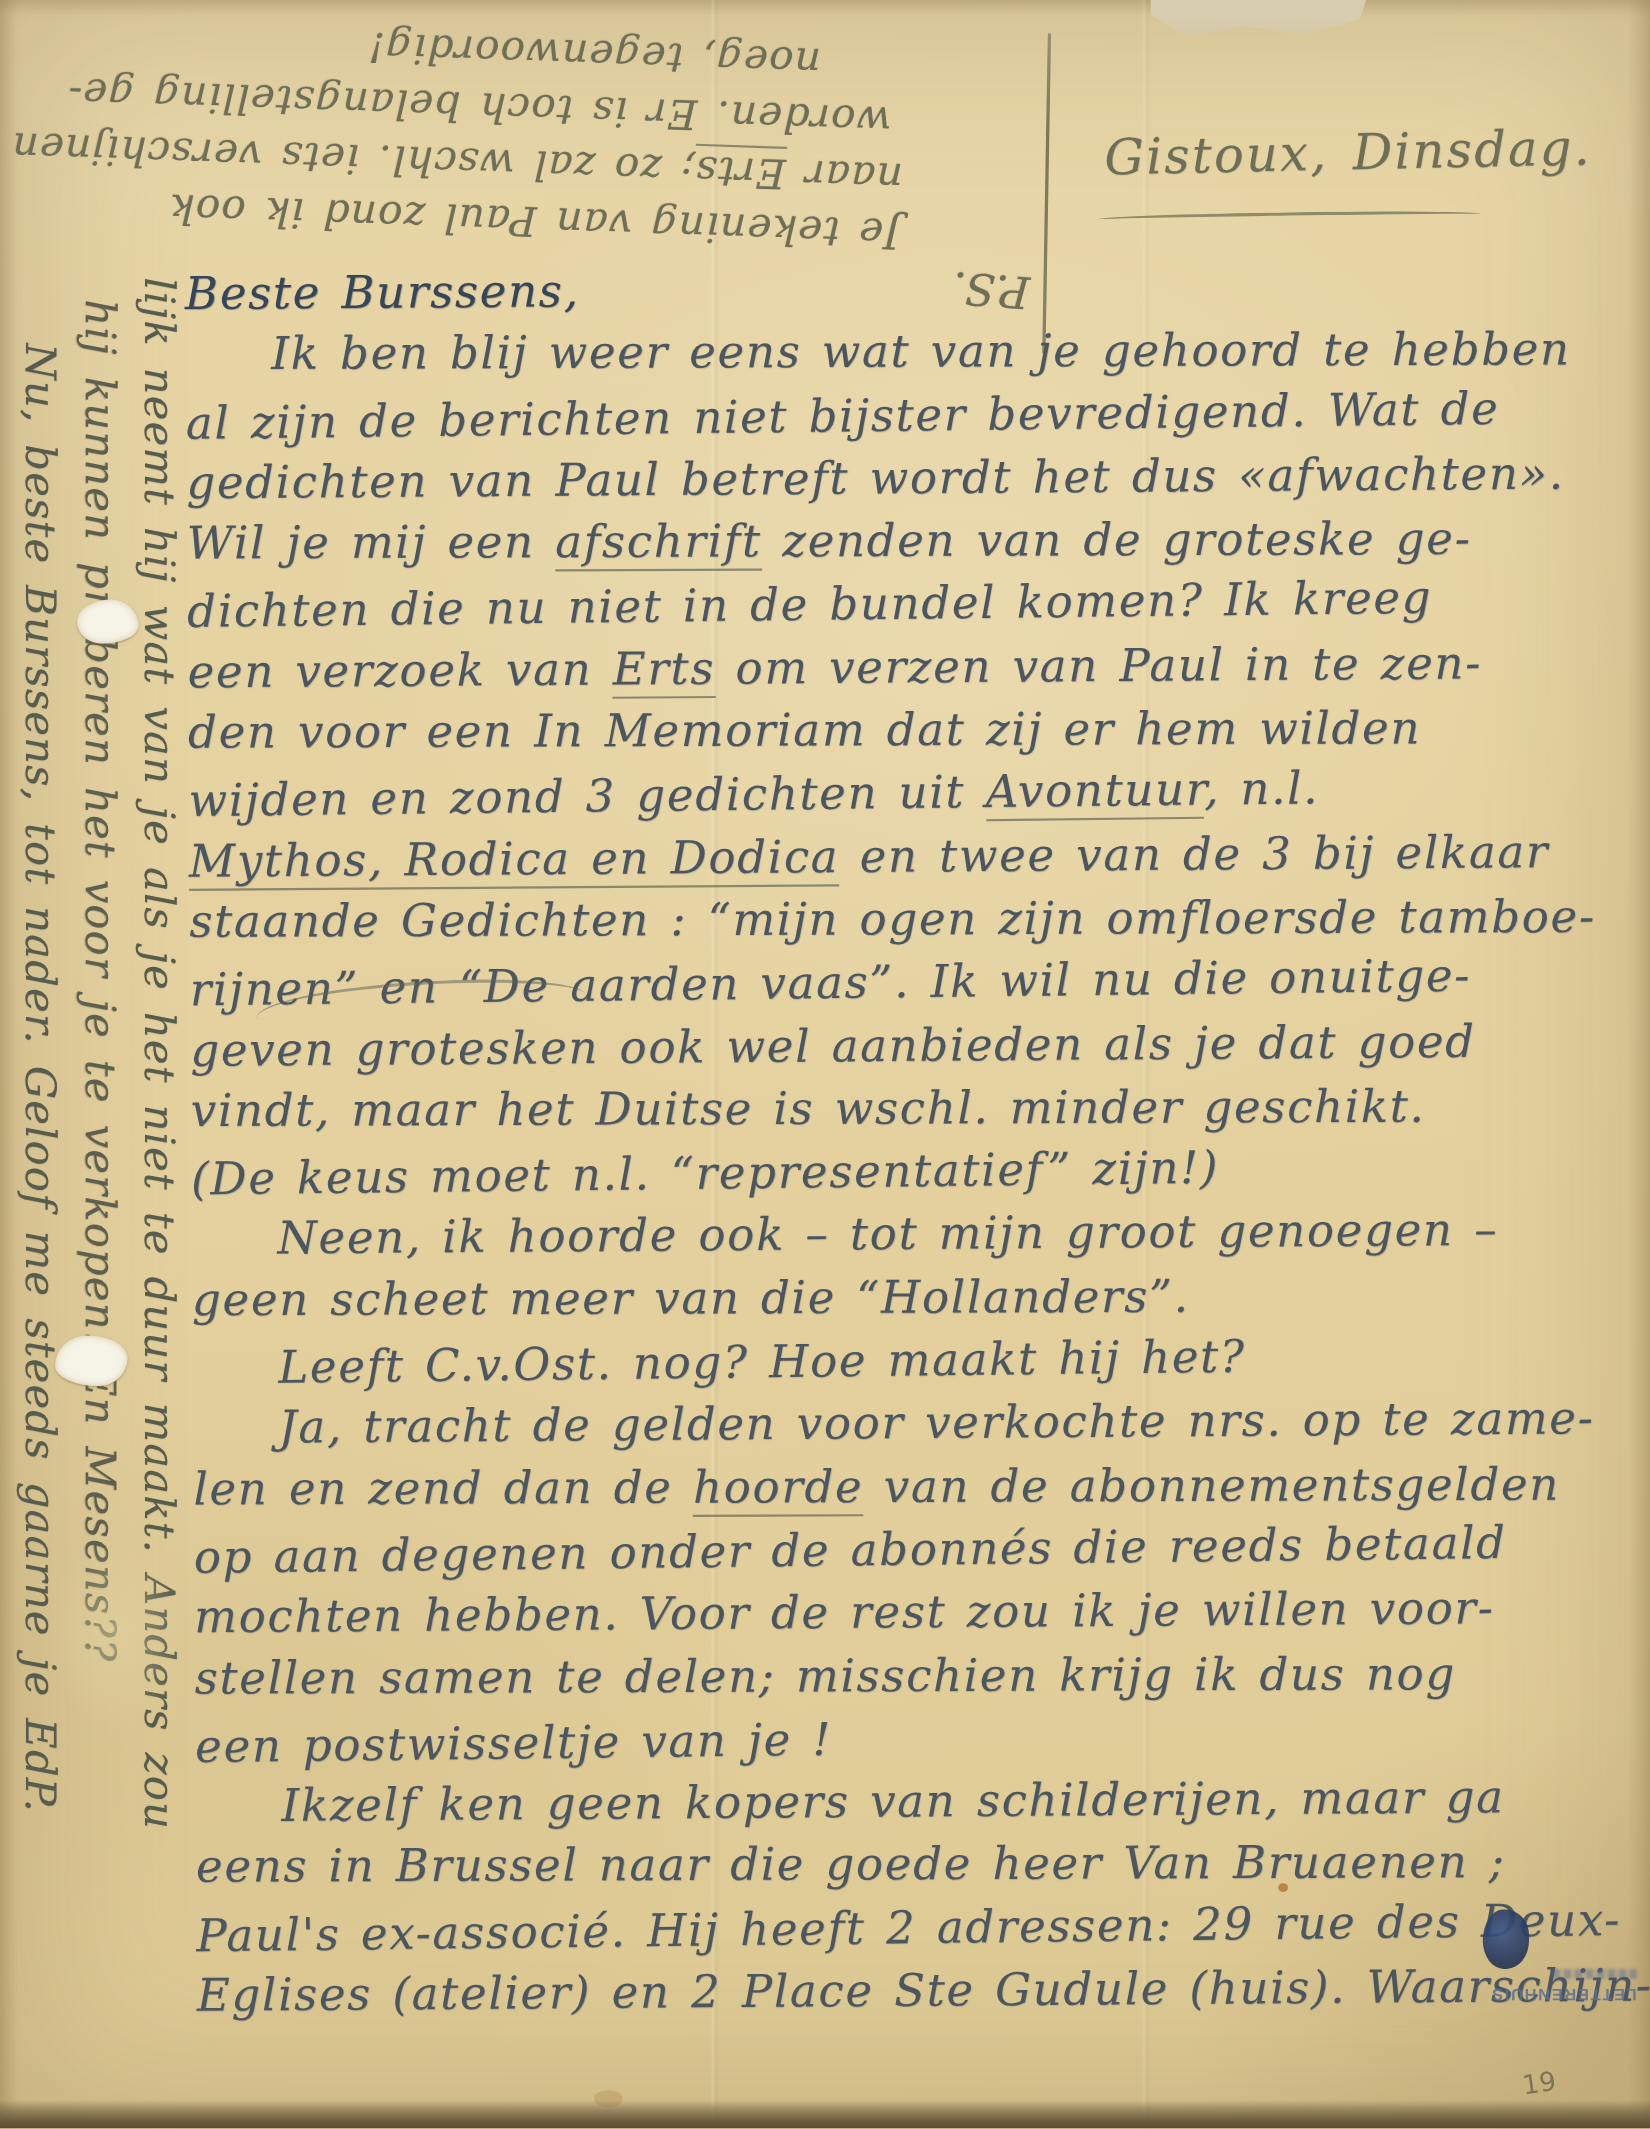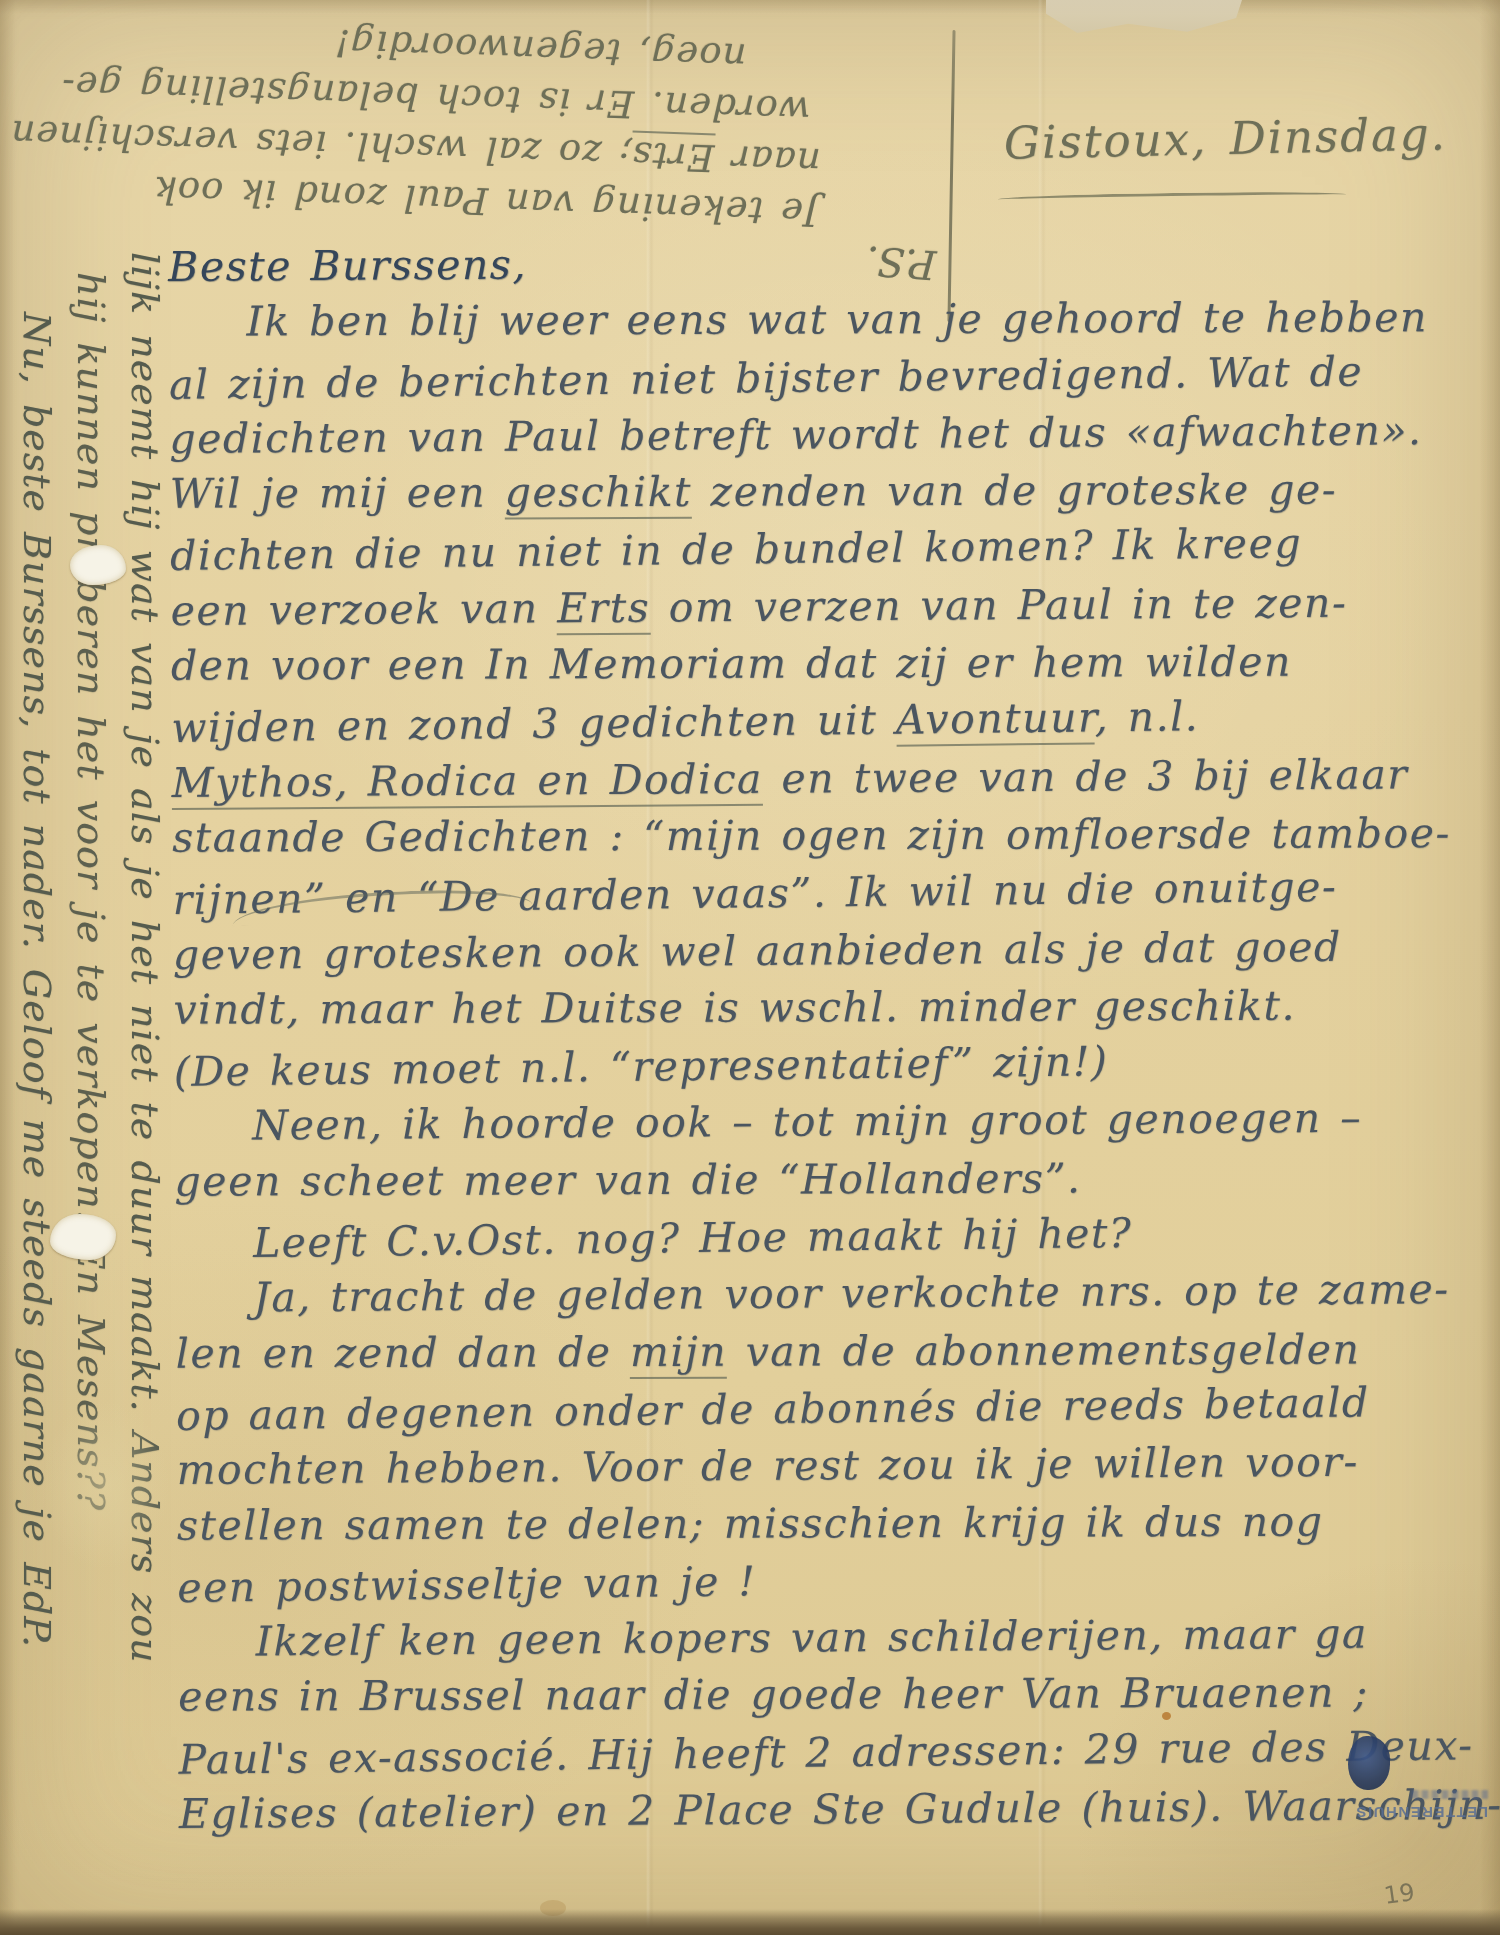--- a/index.html
+++ b/index.html
@@ -156,36 +156,36 @@
   <div class="divider"></div>
 
   <div class="dateline hand">Gistoux, Dinsdag.</div>
   <div class="date-underline"></div>
 
   <div class="letter-body hand">
       <div class="line dark"><span>Beste Burssens,</span></div>
       <div class="line indent"><span>Ik ben blij weer eens wat van je gehoord te hebben</span></div>
       <div class="line"><span>al zijn de berichten niet bijster bevredigend. Wat de</span></div>
       <div class="line"><span>gedichten van Paul betreft wordt het dus «afwachten».</span></div>
-      <div class="line"><span>Wil je mij een </span><span class="u">geschikt</span><span> zenden van de groteske ge-</span></div>
+      <div class="line"><span>Wil je mij een </span><span class="u">afschrift</span><span> zenden van de groteske ge-</span></div>
       <div class="line"><span>dichten die nu niet in de bundel komen? Ik kreeg</span></div>
       <div class="line"><span>een verzoek van </span><span class="u">Erts</span><span> om verzen van Paul in te zen-</span></div>
       <div class="line"><span>den voor een In Memoriam dat zij er hem wilden</span></div>
       <div class="line"><span>wijden en zond 3 gedichten uit </span><span class="u">Avontuur</span><span>, n.l.</span></div>
       <div class="line"><span class="u">Mythos, Rodica en Dodica</span><span> en twee van de 3 bij elkaar</span></div>
       <div class="line"><span>staande Gedichten : “mijn ogen zijn omfloersde tamboe-</span></div>
       <div class="line"><span>rijnen” en “De aarden vaas”. Ik wil nu die onuitge-</span></div>
       <div class="line"><span>geven grotesken ook wel aanbieden als je dat goed</span></div>
       <div class="line"><span>vindt, maar het Duitse is wschl. minder geschikt.</span></div>
       <div class="line"><span>(De keus moet n.l. “representatief” zijn!)</span></div>
       <div class="line indent"><span>Neen, ik hoorde ook – tot mijn groot genoegen –</span></div>
       <div class="line"><span>geen scheet meer van die “Hollanders”.</span></div>
       <div class="line indent"><span>Leeft C.v.Ost. nog? Hoe maakt hij het?</span></div>
       <div class="line indent"><span>Ja, tracht de gelden voor verkochte nrs. op te zame-</span></div>
-      <div class="line"><span>len en zend dan de </span><span class="u">mijn</span><span> van de abonnementsgelden</span></div>
+      <div class="line"><span>len en zend dan de </span><span class="u">hoorde</span><span> van de abonnementsgelden</span></div>
       <div class="line"><span>op aan degenen onder de abonnés die reeds betaald</span></div>
       <div class="line"><span>mochten hebben. Voor de rest zou ik je willen voor-</span></div>
       <div class="line"><span>stellen samen te delen; misschien krijg ik dus nog</span></div>
       <div class="line"><span>een postwisseltje van je !</span></div>
       <div class="line indent"><span>Ikzelf ken geen kopers van schilderijen, maar ga</span></div>
       <div class="line"><span>eens in Brussel naar die goede heer Van Bruaenen ;</span></div>
       <div class="line"><span>Paul's ex-associé. Hij heeft 2 adressen: 29 rue des Deux-</span></div>
       <div class="line"><span>Eglises (atelier) en 2 Place Ste Gudule (huis). Waarschijn-</span></div>
     </div>
   <div class="flourish"></div>

